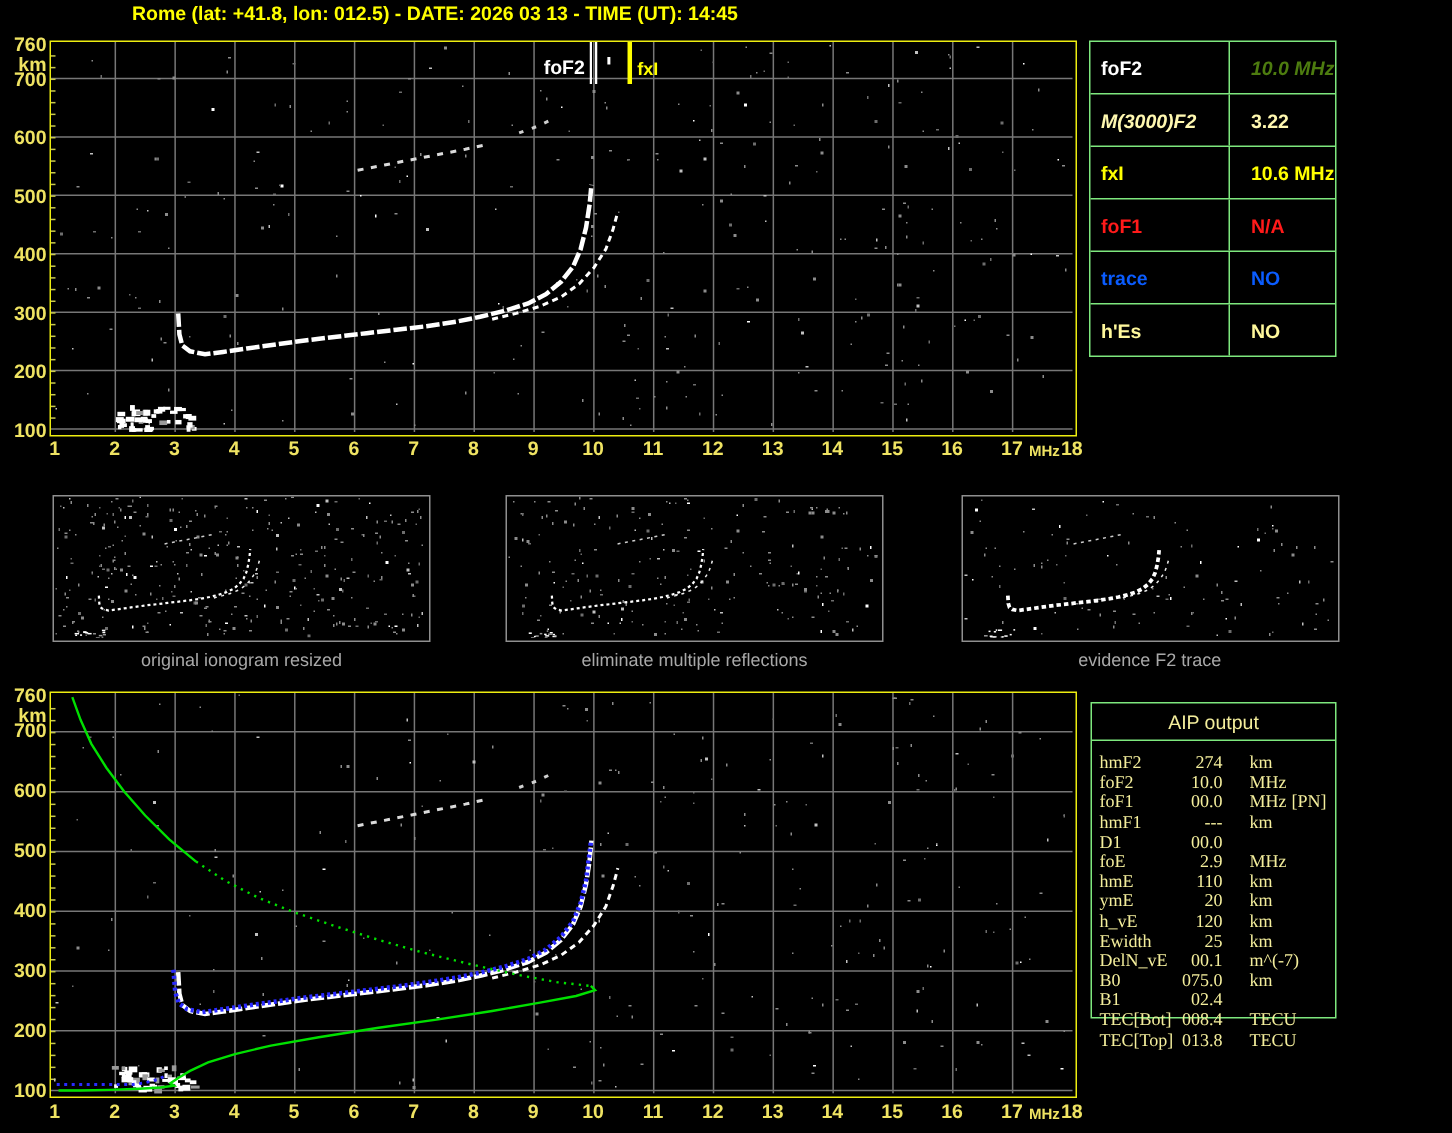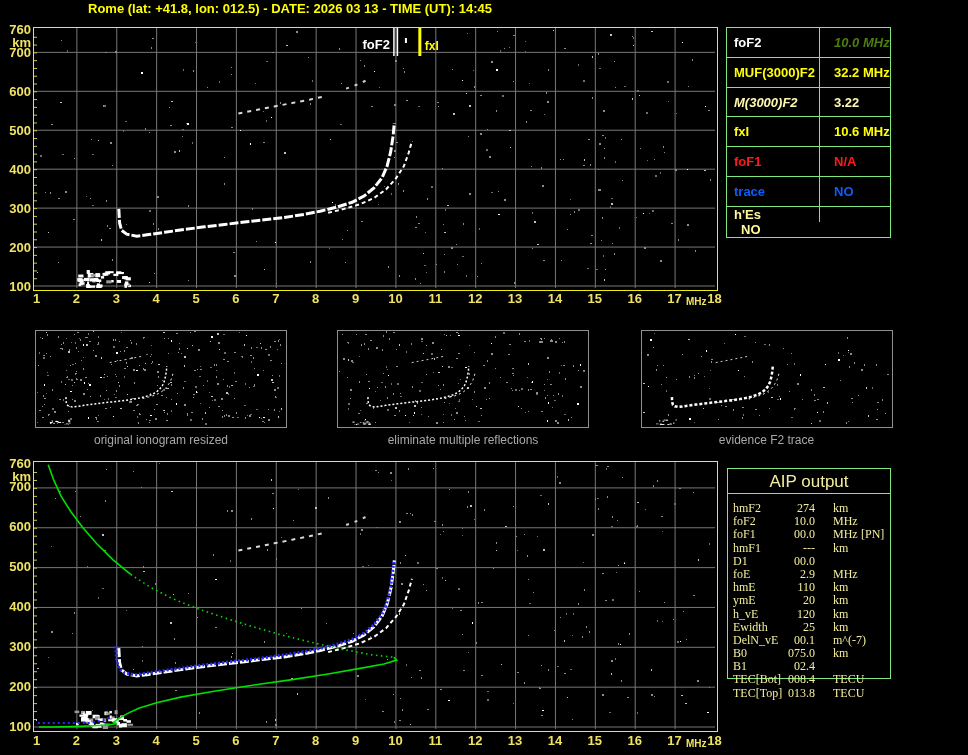--- a/index.html
+++ b/index.html
@@ -14,30 +14,30 @@
         font-size:13px;font-weight:bold;line-height:13px;}
   .xlab{position:absolute;width:22px;text-align:center;color:#EFE362;
         font-size:13px;font-weight:bold;line-height:13px;}
   .xunit{position:absolute;color:#EFE362;font-size:10px;font-weight:bold;}
   
   #autoscala-table{left:726px;top:27px;width:165px;height:211px;border:1px solid #7EE87E;
         box-sizing:border-box;display:flex;flex-direction:column;}
   #autoscala-header{height:25px;line-height:25px;text-align:center;color:#FFFF00;
         font-size:13px;font-weight:bold;border-bottom:1px solid #7EE87E;}
   .ta-row{flex:1;display:flex;border-bottom:1px solid #7EE87E;font-size:13px;font-weight:bold;}
-  .ta-row:last-child{border-bottom:none;flex-direction:column;}
+  .ta-row:last-child{border-bottom:none;}
   .ta-label{width:85px;border-right:1px solid #7EE87E;padding-left:7px;display:flex;align-items:center;}
   .ta-value{flex:1;padding-left:14px;display:flex;align-items:center;}
   
   .thumb{position:absolute;top:330px;width:250px;height:96px;border:1px solid #8F8F8F;background:#000;}
   .caption{position:absolute;top:433px;text-align:center;color:#A8A8A8;font-size:12px;}
   
   #aip-box{left:727px;top:468px;width:164px;height:211px;border:1px solid #7EE87E;box-sizing:border-box;}
   #aip-header{position:absolute;left:0;top:0;width:100%;height:25px;line-height:26px;text-align:center;
-        color:#F4EE9C;font-size:17px;border-bottom:1px solid #7EE87E;box-sizing:border-box;}
+        color:#F4EE9C;font-size:13px;border-bottom:1px solid #7EE87E;box-sizing:border-box;}
   #aip-rows{left:727px;top:502px;width:164px;color:#F4EE9C;font-size:12px;}
   .aip-row{position:relative;height:13.2px;font-family:Liberation Serif, serif;}
   .aip-row span{position:absolute;top:0;line-height:13px;white-space:nowrap;}
   .aip-label{left:6px;}
   .aip-value{left:30px;width:58px;text-align:right;}
   .aip-unit{left:106px;}
   .aip-extra{left:134px;}
 </style>
 </head>
 <body>
@@ -492,24 +492,20 @@
       <span class="xlab" style="left: 663.6px; top: 292px;">17</span>
       <span class="xlab" style="left: 703.5px; top: 292px;">18</span>
       <span class="xunit" style="left: 686px; top: 296px;">MHz</span>
     </div>
 
   <div id="autoscala-table" class="abs">
     <div id="ta-rows" style="display:flex;flex-direction:column;flex:1;">
         <div class="ta-row">
           <div class="ta-label" style="color: rgb(255, 255, 255);">foF2</div>
           <div class="ta-value" style="color: #4d7c0f; font-style: italic;">10.0 MHz</div>
-        </div>
-        <div class="ta-row">
-          <div class="ta-label" style="color: rgb(255, 255, 0);">MUF(3000)F2</div>
-          <div class="ta-value" style="color: rgb(255, 255, 0);">32.2 MHz</div>
         </div>
         <div class="ta-row">
           <div class="ta-label" style="color: rgb(255, 248, 176); font-style: italic;">M(3000)F2</div>
           <div class="ta-value" style="color: rgb(255, 248, 176);">3.22</div>
         </div>
         <div class="ta-row">
           <div class="ta-label" style="color: rgb(255, 255, 0);">fxI</div>
           <div class="ta-value" style="color: rgb(255, 255, 0);">10.6 MHz</div>
         </div>
         <div class="ta-row">

